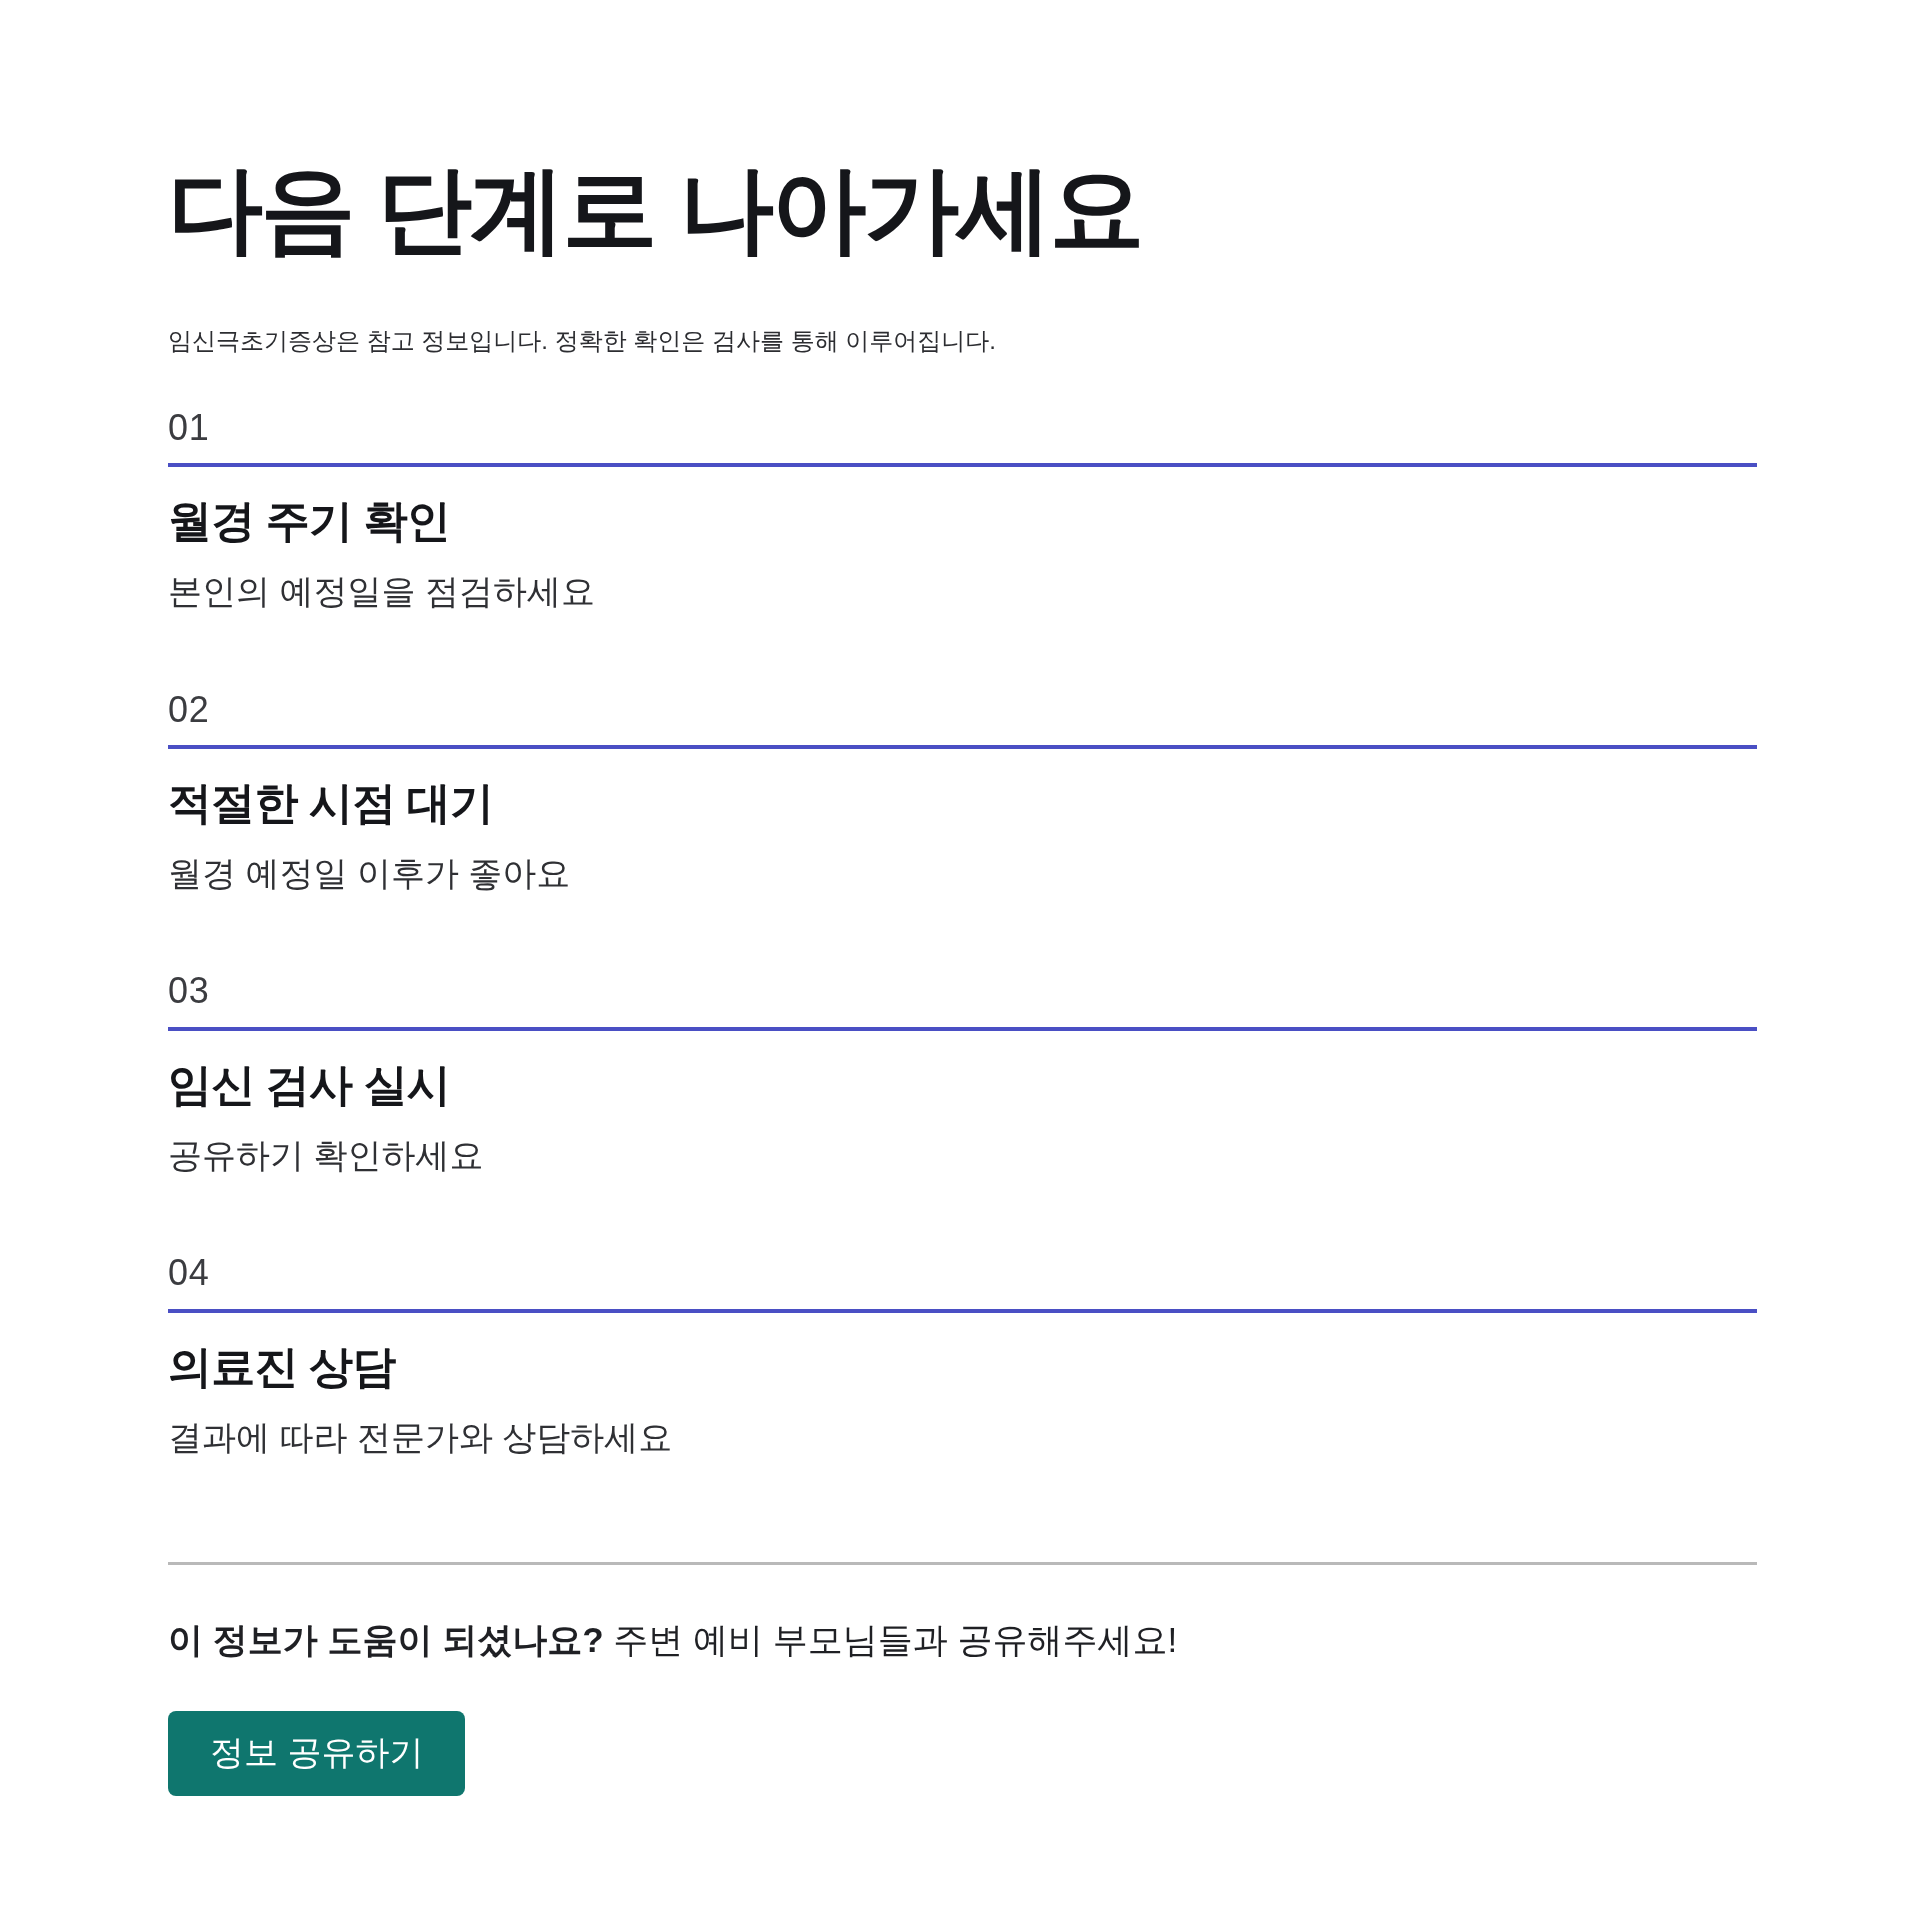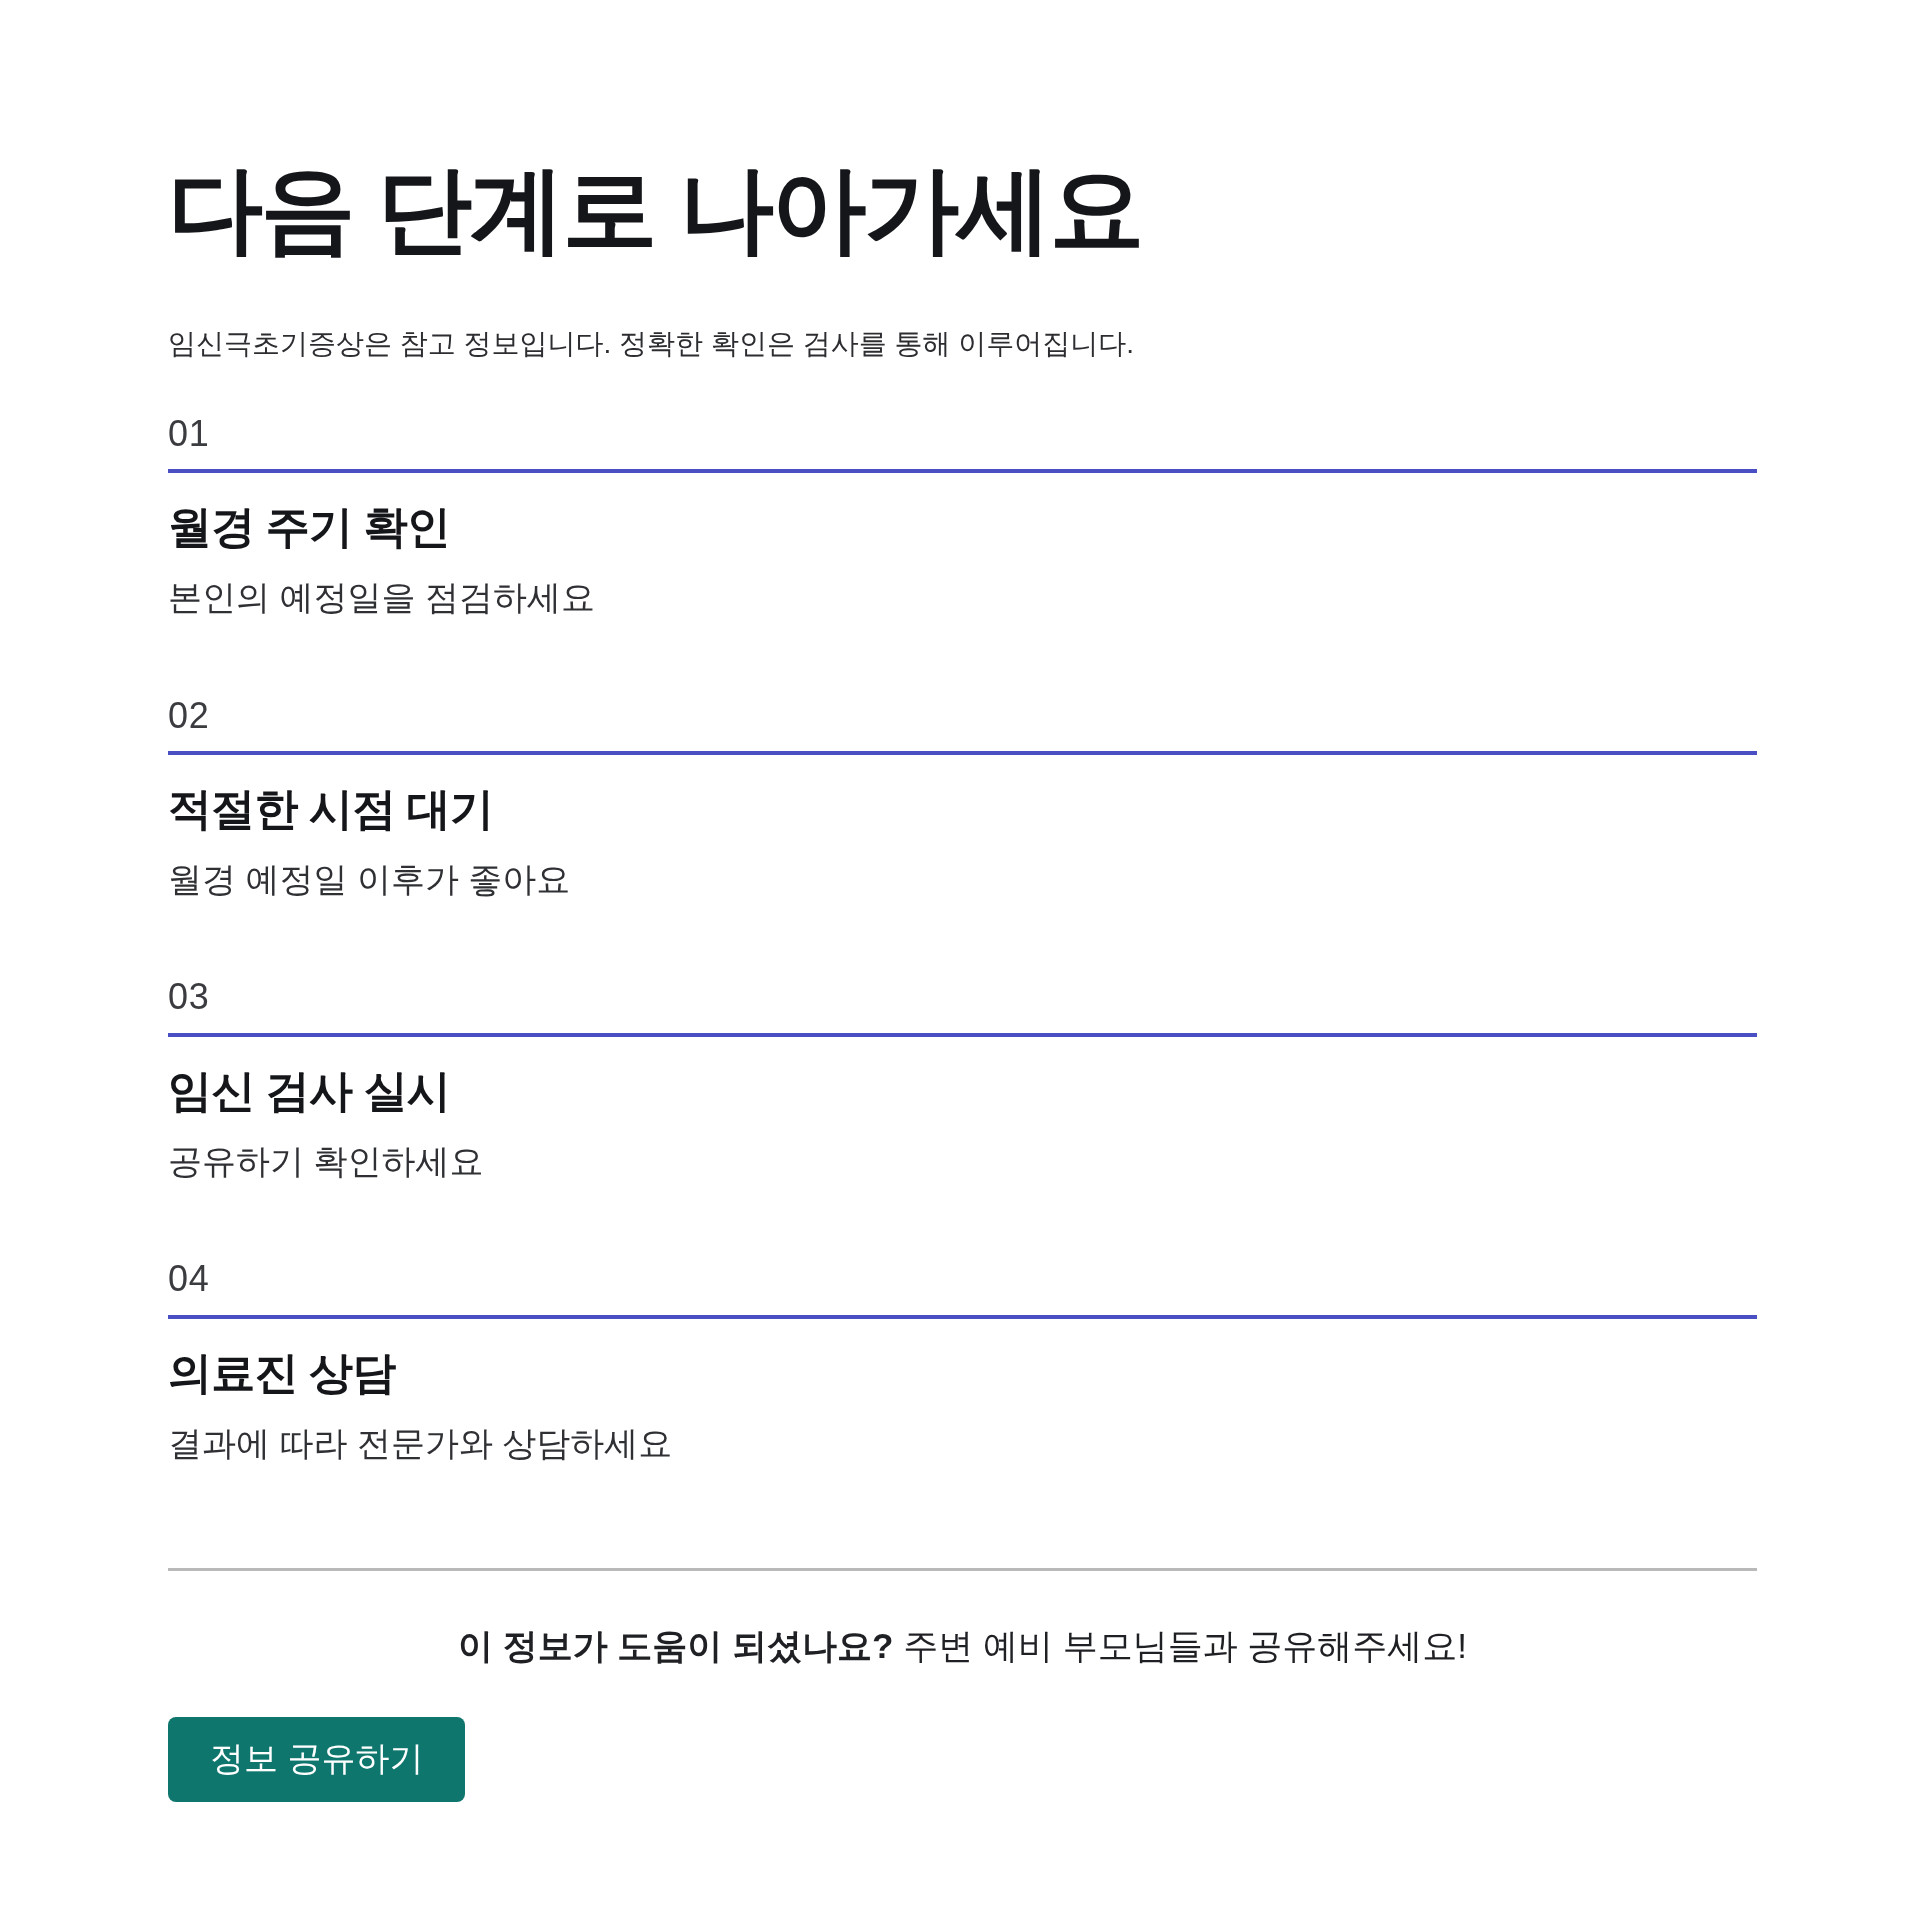--- a/index.html
+++ b/index.html
@@ -23,21 +23,21 @@
   }
   .page-title {
     font-size: 95px;
     font-weight: 700;
     letter-spacing: -2.4px;
     line-height: 1.05;
     margin: 0 0 63px 0;
     color: #15161a;
   }
   .intro {
-    font-size: 28px;
+    font-size: 24px;
     line-height: 1.5;
     color: #2c2d31;
     margin: 0 0 47px 0;
     font-weight: 400;
   }
   .steps {
     margin: 0;
     padding: 0;
     list-style: none;
   }
@@ -82,21 +82,20 @@
     height: 3.2px;
     background: #b9b9b9;
     width: 100%;
     margin-bottom: 50px;
   }
   .footer-text {
     font-size: 35px;
     color: #1f2024;
     line-height: 1.4;
     margin-bottom: 47px;
-    text-align: center;
   }
   .footer-text .strong {
     font-weight: 700;
   }
   .share-button {
     display: inline-block;
     background: #0f766e;
     color: #ffffff;
     font-size: 34px;
     font-family: inherit;

